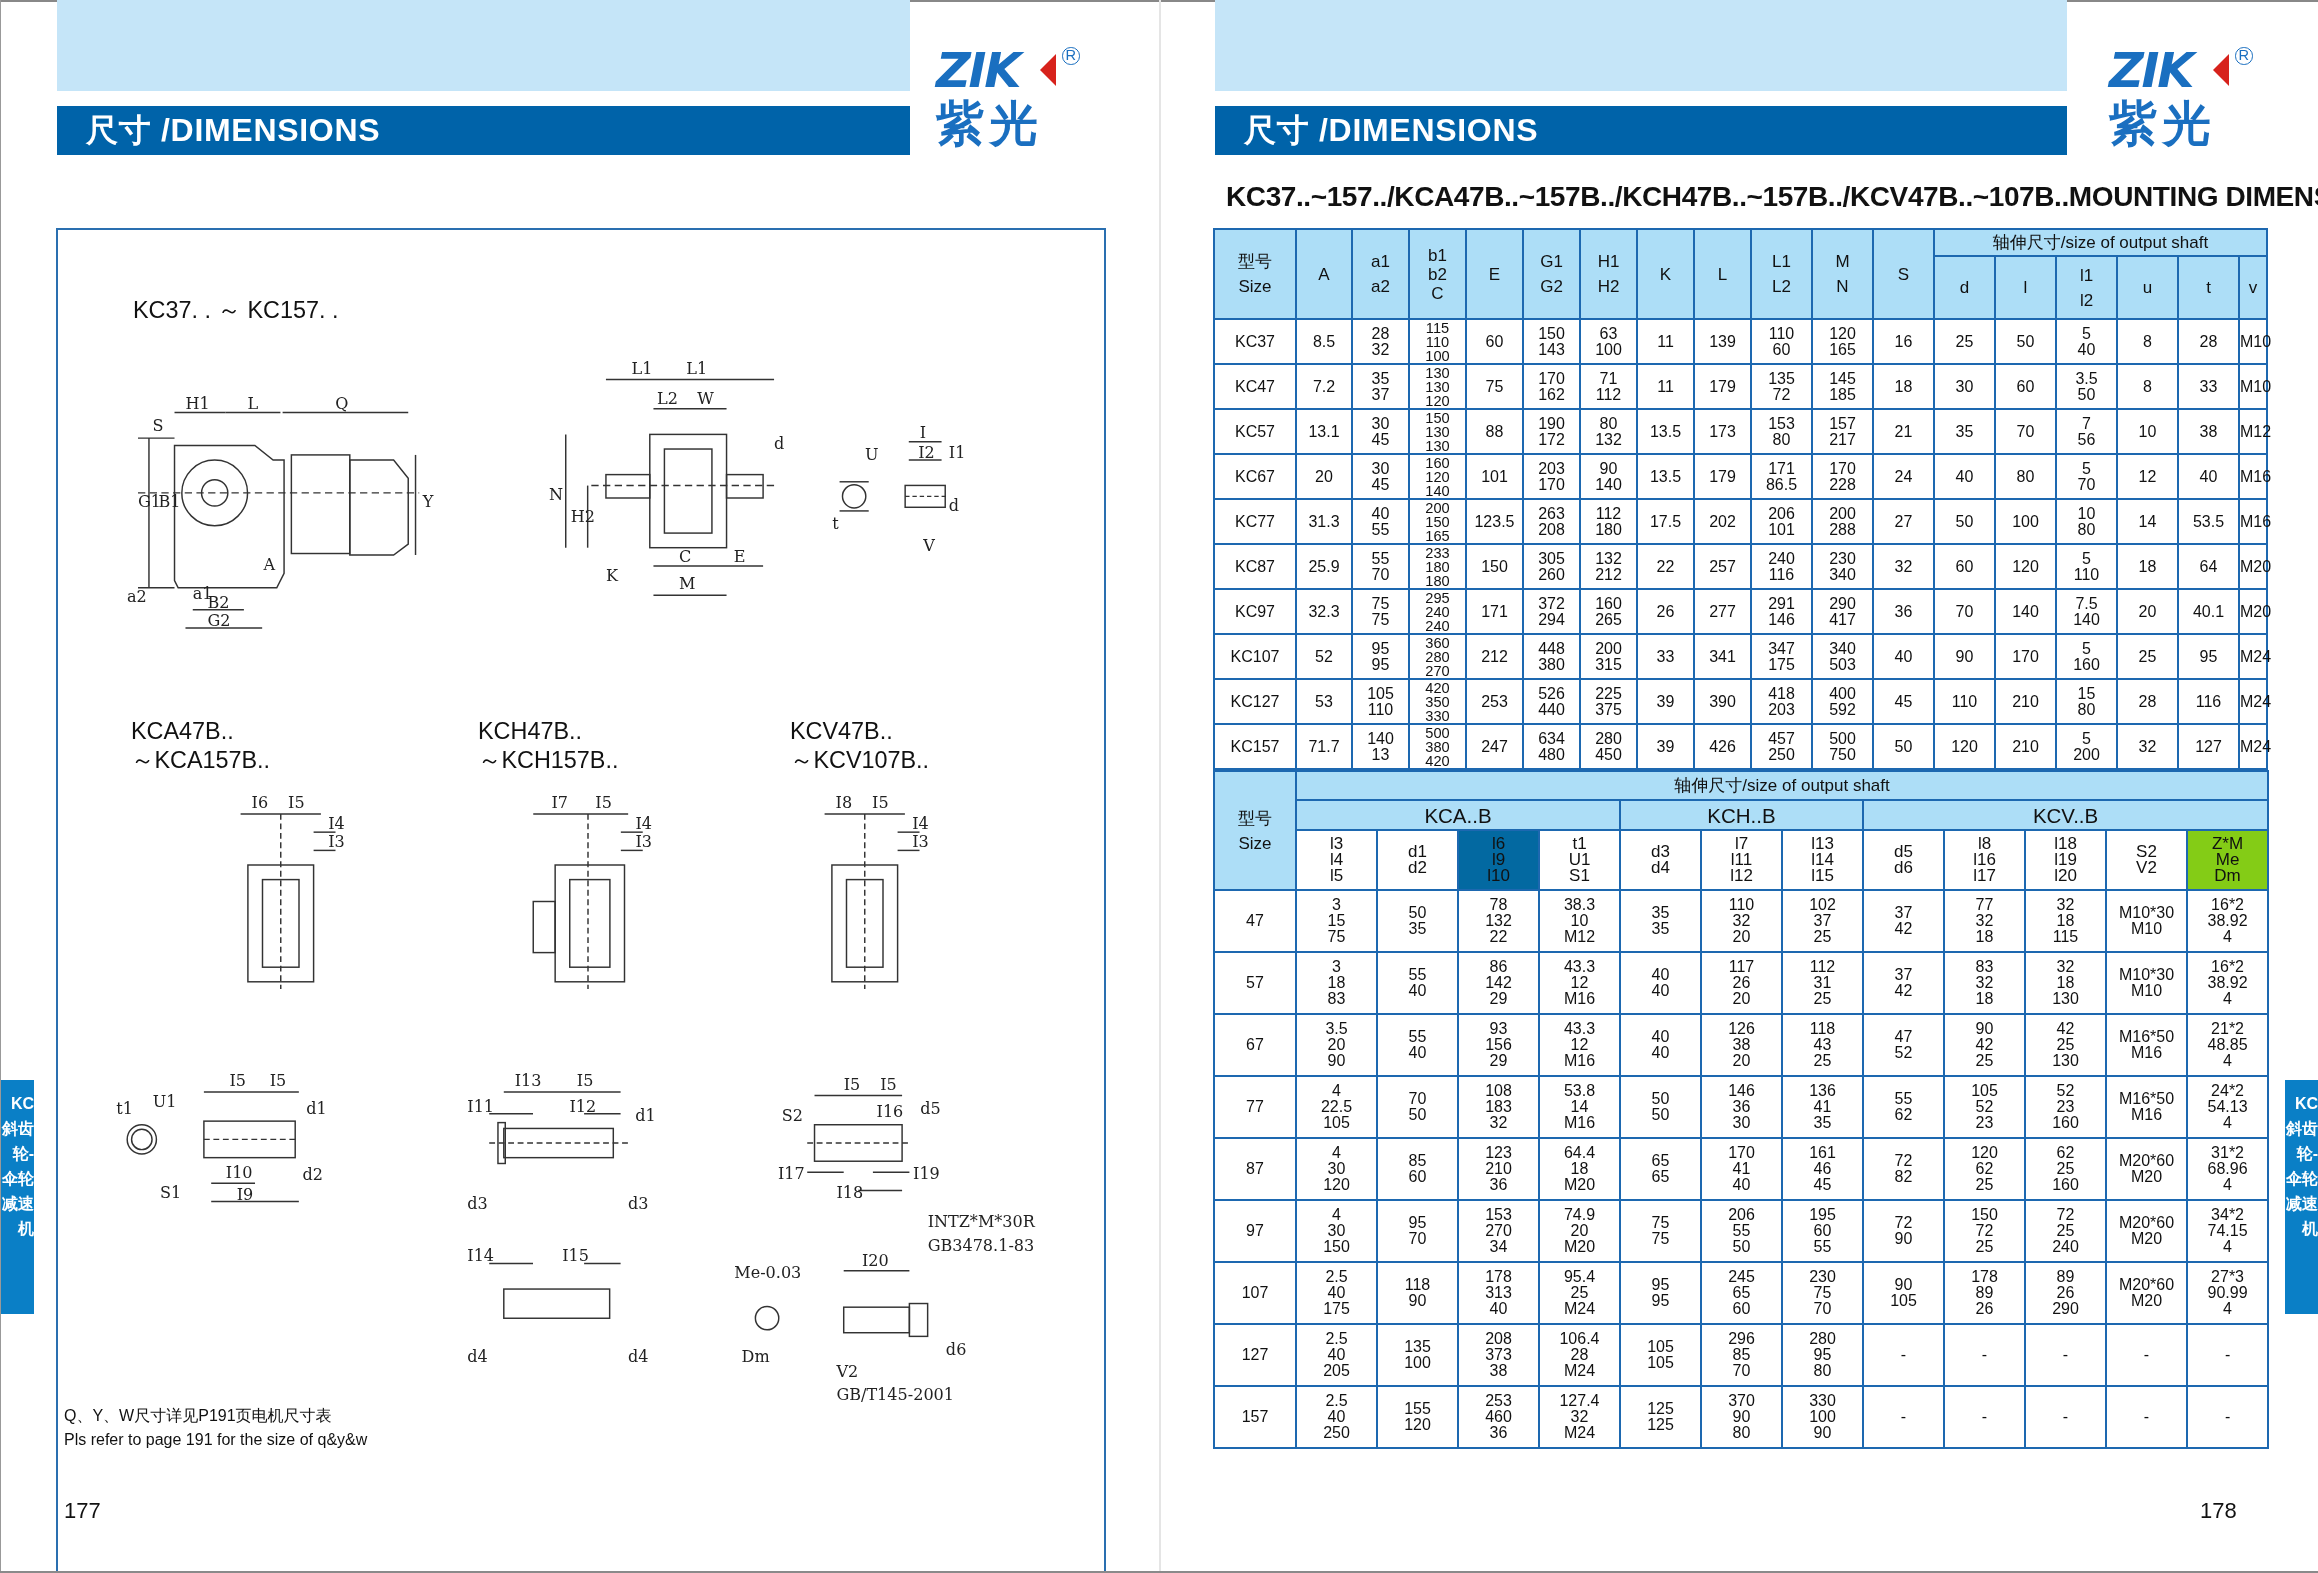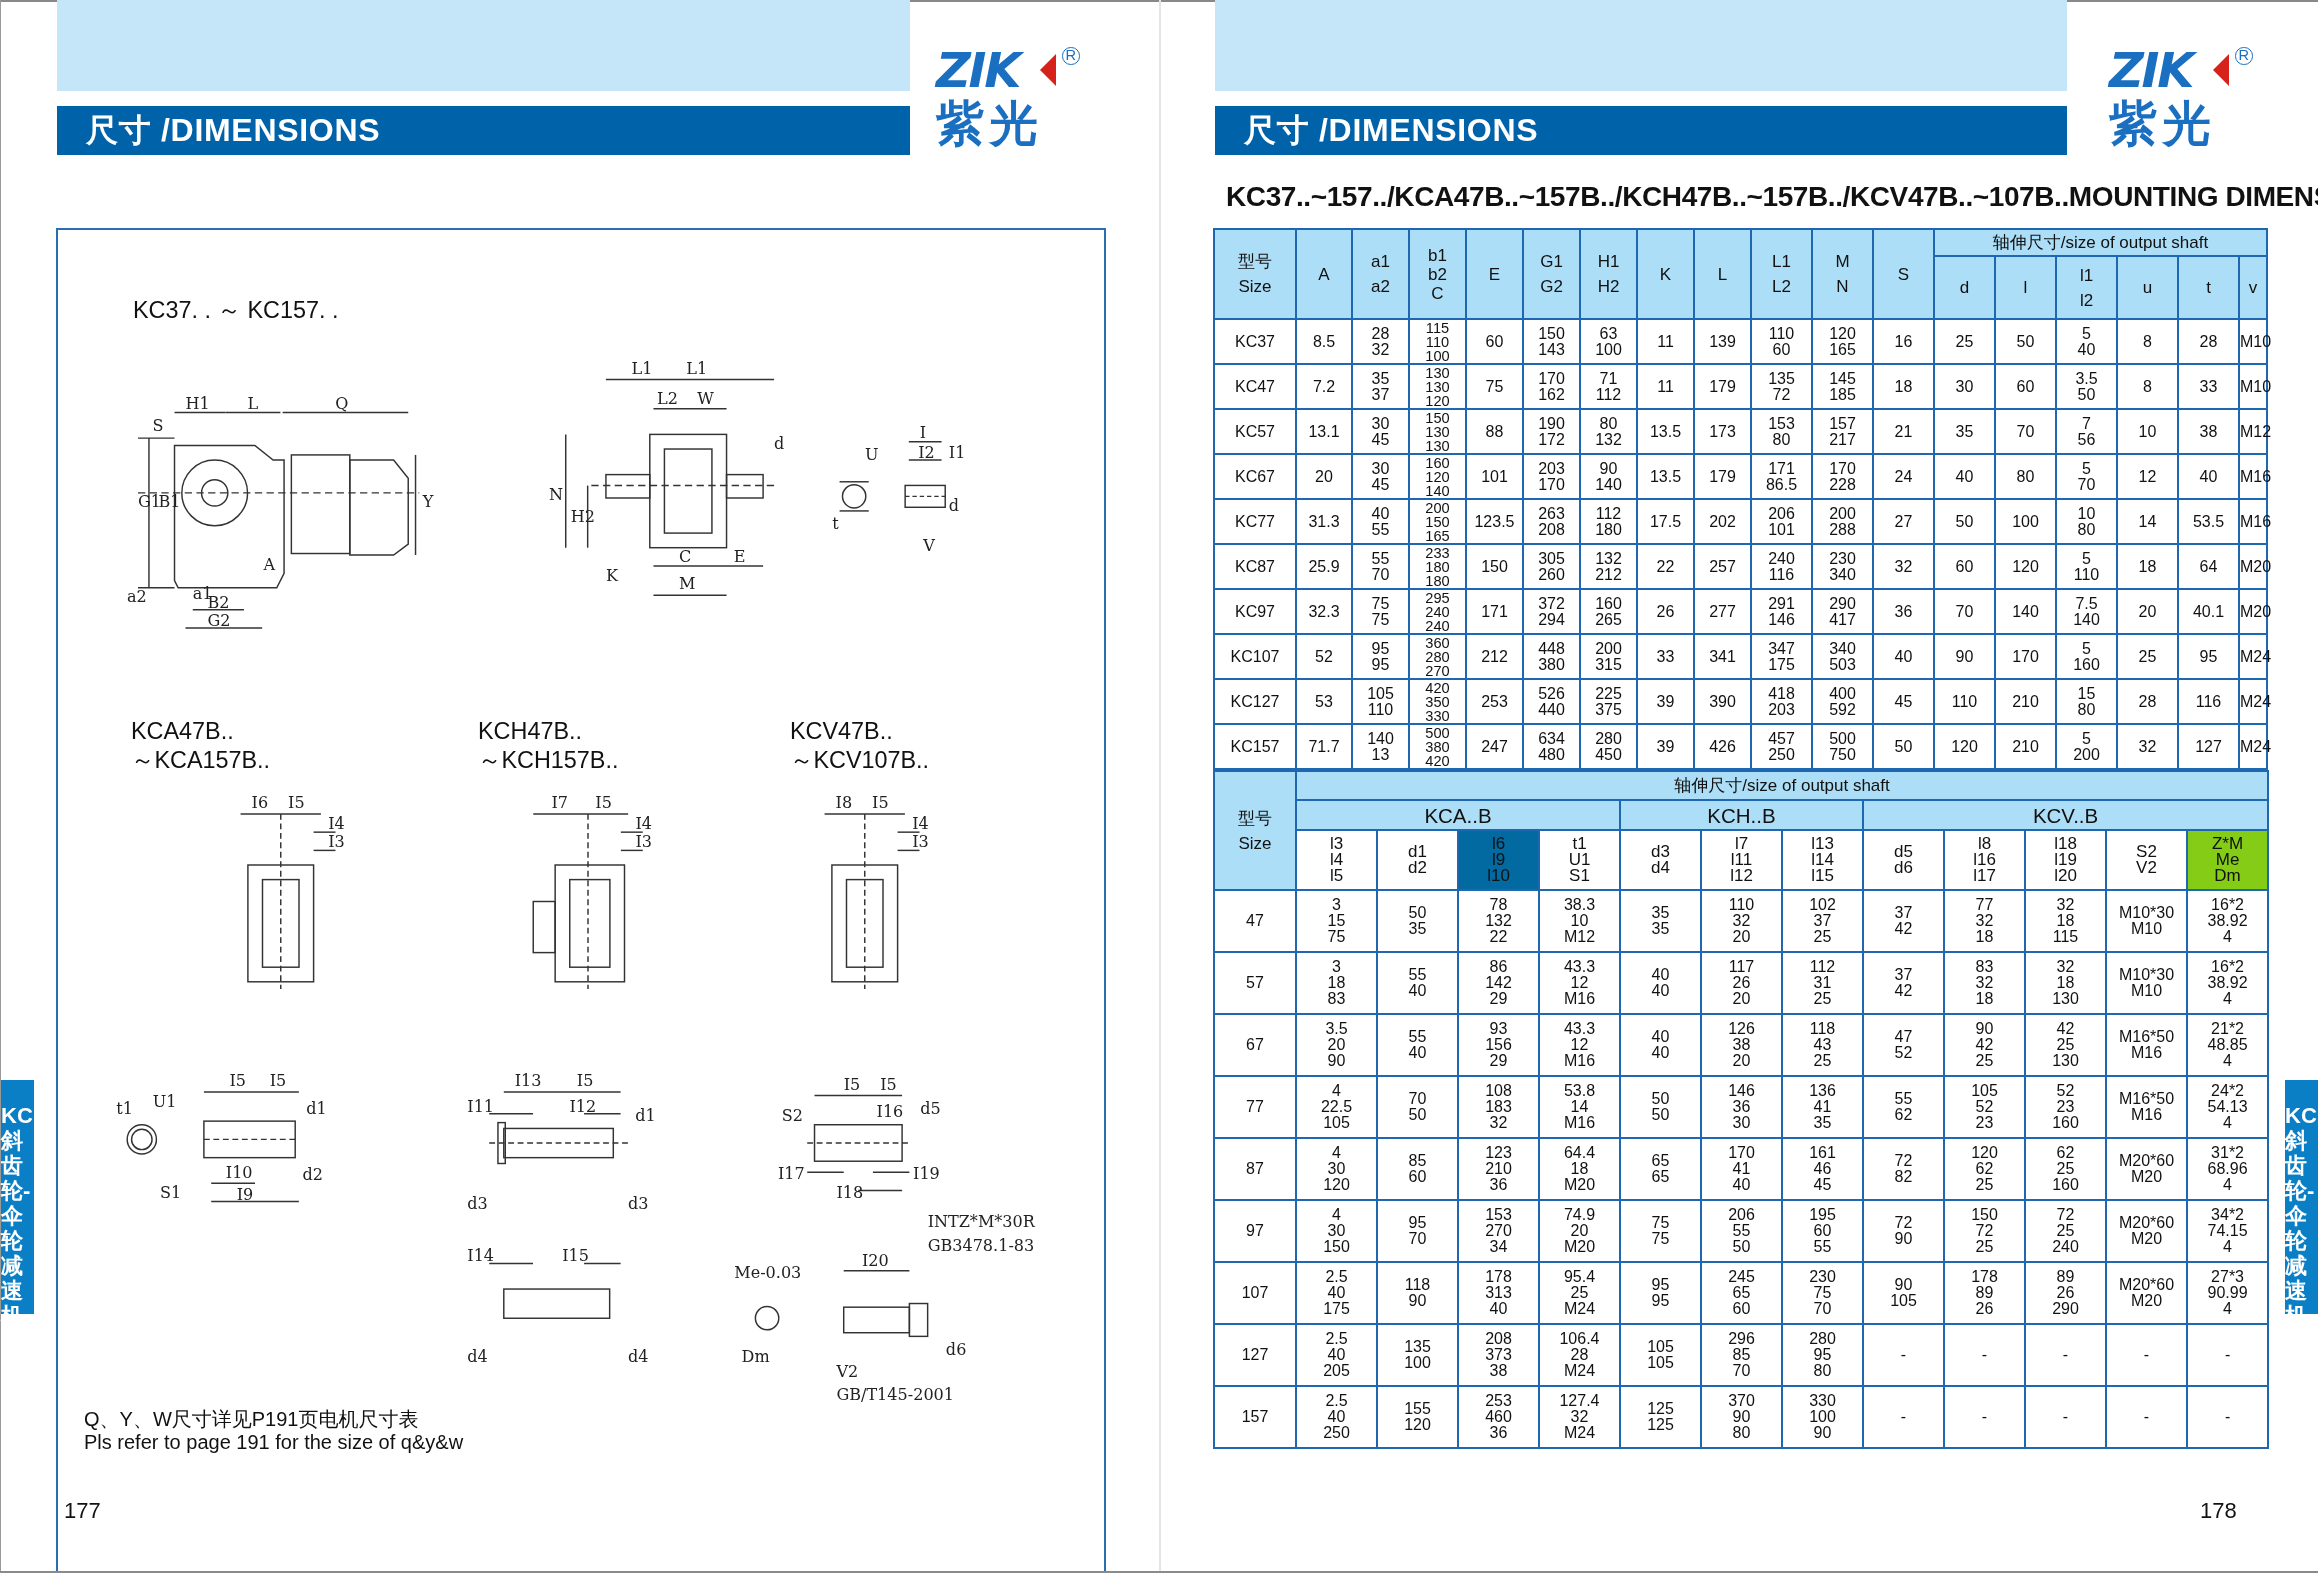--- a/index.html
+++ b/index.html
@@ -18,24 +18,24 @@
   .logo .zk{font-family:"DejaVu Sans",sans-serif;font-weight:bold;font-style:italic;font-size:48px;color:#1a6fc0;letter-spacing:-2.2px;line-height:47px;position:relative}
   .logo .zk .red{position:absolute;right:26px;top:7.3px;width:0;height:0;border-top:16px solid transparent;border-bottom:16px solid transparent;border-right:16px solid #d7221c}
   .logo .reg{position:absolute;left:126px;top:0;font-size:14.6px;color:#1a6fc0;border:1.5px solid #1a6fc0;border-radius:50%;width:17.5px;height:17.5px;line-height:14.6px;text-align:center}
   .logo .cn{font-weight:bold;font-size:48px;color:#1a6fc0;line-height:60px;letter-spacing:5.8px}
 
   .subtitle{position:absolute;top:181px;font-size:26px;white-space:nowrap}
   .subtitle.bold{font-weight:bold;font-size:28px;letter-spacing:-0.4px}
 
   .drawing-frame{position:absolute;left:55px;top:228px;width:1050px;height:1408px;border:2.2px solid #2a6fb0}
   .dlabel{position:absolute;font-size:23.4px;white-space:nowrap}
-  .note{position:absolute;left:26px;font-size:20px;white-space:nowrap}
+  .note{position:absolute;left:6px;font-size:16px;white-space:nowrap}
   .pagenum{position:absolute;font-size:22px;top:1498px}
 
-  .side-tab{position:absolute;top:1080px;width:33px;height:234px;background:#0a7fc6;color:#fff;font-weight:bold;font-size:22px;text-align:left;line-height:25px;padding-top:23px;word-break:break-all}
+  .side-tab{position:absolute;top:1080px;width:33px;height:234px;background:#0a7fc6;color:#fff;font-weight:bold;font-size:16px;text-align:right;line-height:25px;padding-top:11px;word-break:break-all}
 
   svg.draw{position:absolute;overflow:visible}
   svg.draw text{font-family:"DejaVu Serif","Liberation Serif",serif;font-size:22px;fill:#222}
 
   
   table{border-collapse:collapse;position:absolute;table-layout:fixed}
   td,th{border:2.2px solid #1d68b0;text-align:center;vertical-align:middle;font-weight:normal;font-size:16px;line-height:16px;color:#111}
   th{background:#addef7;font-size:17px;line-height:25px}
   #t1{left:1213px;top:228px;width:1055px}
   #t1 tbody td{height:45px}

